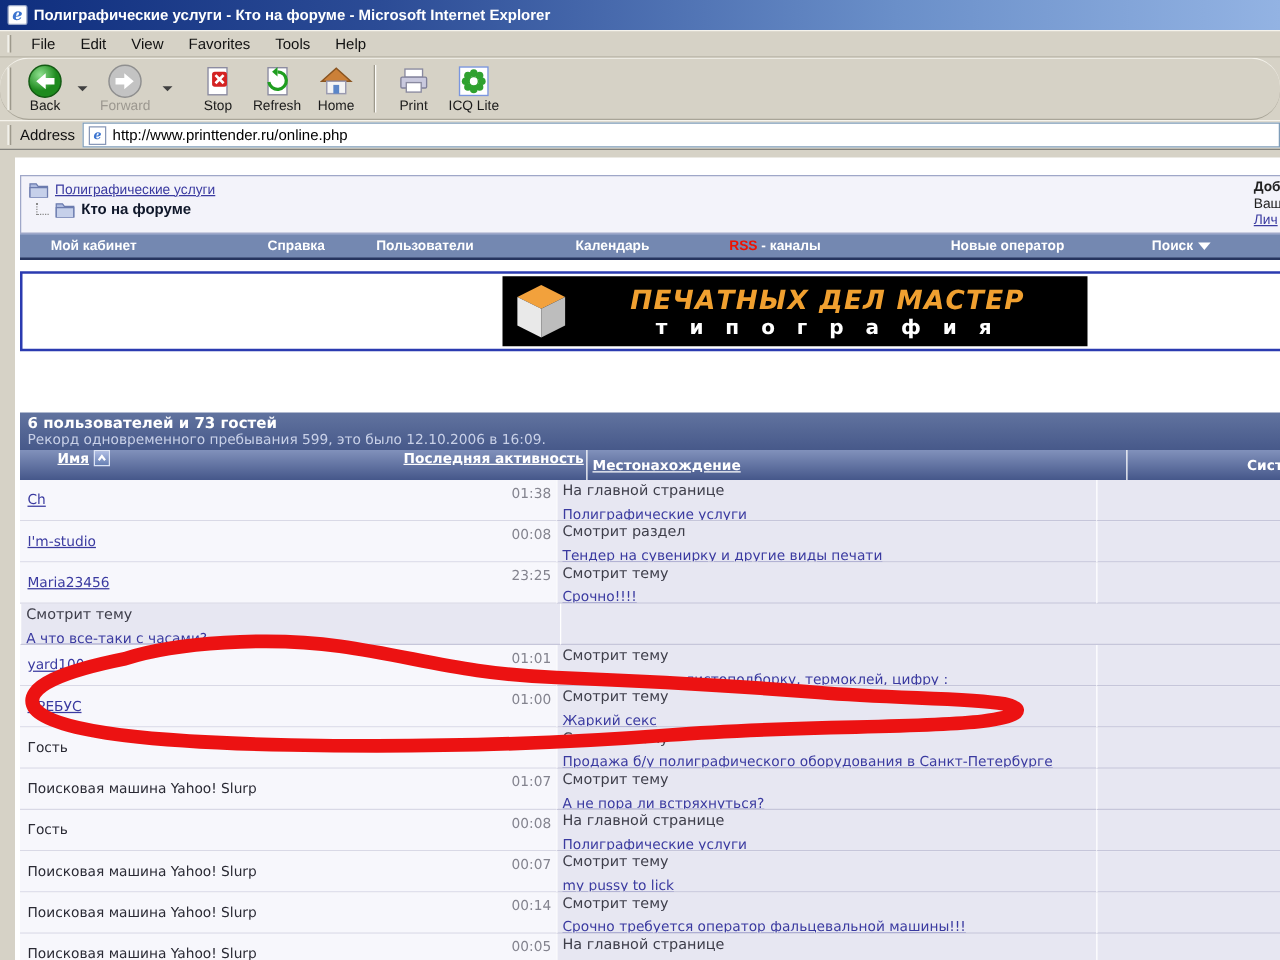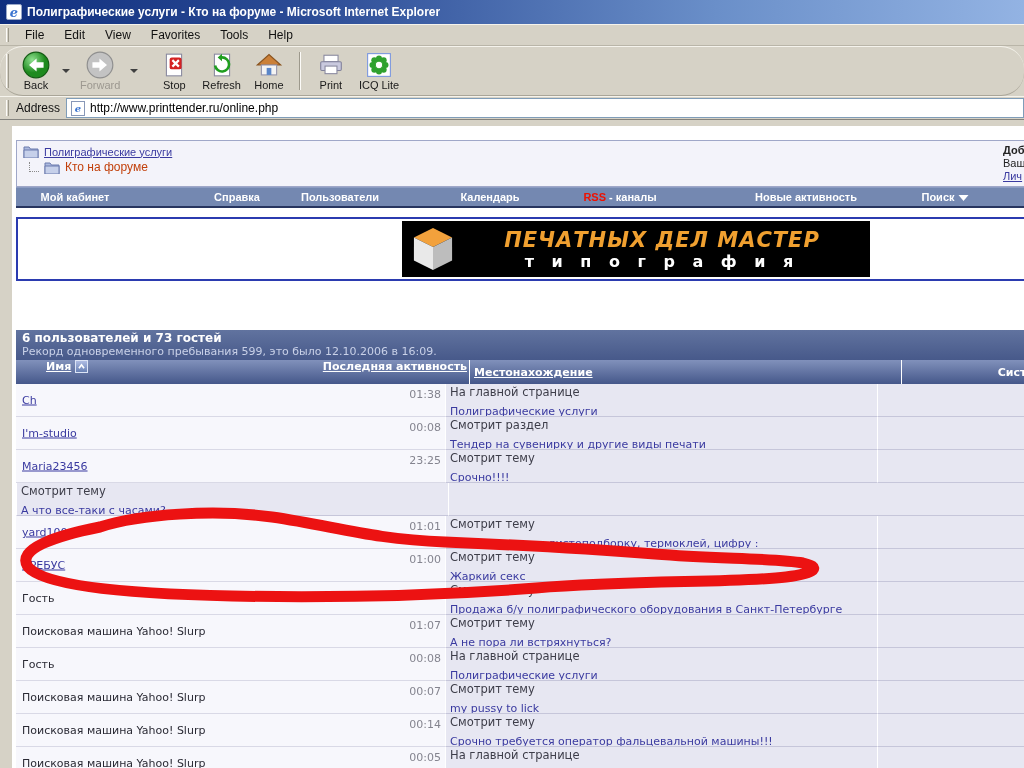--- a/index.html
+++ b/index.html
@@ -37,21 +37,21 @@
 
   
   .page { position:absolute; left:12px; top:126px; right:0; bottom:0; background:#fff; overflow:hidden; }
   .wide { position:absolute; width:1286px; left:4px; }
 
   a { cursor:pointer; }
   .crumbbox { top:14px; height:47px; background:#F3F3FA; border:1px solid #9FA7C8; padding:4px 6px; font-size:11px; position:absolute; }
   .crumb-line { display:flex; align-items:center; gap:5px; }
   .crumb-link { color:#3A3AA0; text-decoration:underline; }
   .crumb-tree { width:10px; height:10px; border-left:1px dotted #8a8a8a; border-bottom:1px dotted #8a8a8a; margin-left:6px; }
-  .crumb-current { font-weight:normal; font-size:12px; color:#c2410c; }
+  .crumb-current { font-weight:bold; font-size:12px; color:#0f172a; }
   .welcome { position:absolute; left:986px; top:3px; width:300px; font-size:11px; line-height:13px; color:#222; }
   .welcome .w1 { font-weight:bold; }
   .welcome .w3 { color:#3A3AA0; text-decoration:underline; }
 
   .navbar { top:61px; height:21px; background:#7488B1; border-top:1px solid #8C9CC2; border-bottom:2px solid #27355F; position:absolute; }
   .nav-item { position:absolute; top:3px; transform:translateX(-50%); color:#fff; font-weight:bold; font-size:11px; white-space:nowrap; }
   .nav-item:nth-child(1){left:59px;} .nav-item:nth-child(2){left:221px;} .nav-item:nth-child(3){left:324px;}
   .nav-item:nth-child(4){left:474px;} .nav-item:nth-child(5){left:604px;} .nav-item:nth-child(6){left:790px;}
   .nav-item:nth-child(7){left:929px;}
   .rss-red { color:#EE1republic100; color:#EE1100; }
@@ -218,21 +218,21 @@
       <div class="w3">Лич</div>
     </div>
   </div>
 
   <div class="navbar wide">
     <span class="nav-item">Мой кабинет</span>
     <span class="nav-item">Справка</span>
     <span class="nav-item">Пользователи</span>
     <span class="nav-item">Календарь</span>
     <span class="nav-item"><span class="rss-red">RSS</span><span> - каналы</span></span>
-    <span class="nav-item">Новые активность</span>
+    <span class="nav-item">Новые оператор</span>
     <span class="nav-item"><span>Поиск</span><span class="nav-arrow"></span></span>
   </div>
 
   <div class="bannerbox wide">
     <div class="banner">
       <svg width="42" height="46" viewBox="0 0 44 48">
         <polygon points="22,2 42,12 22,22 2,12" fill="#F2A13C"></polygon>
         <polygon points="2,12 22,22 22,46 2,36" fill="#E9E9E9"></polygon>
         <polygon points="42,12 22,22 22,46 42,36" fill="#BDBDBD"></polygon>
       </svg>

